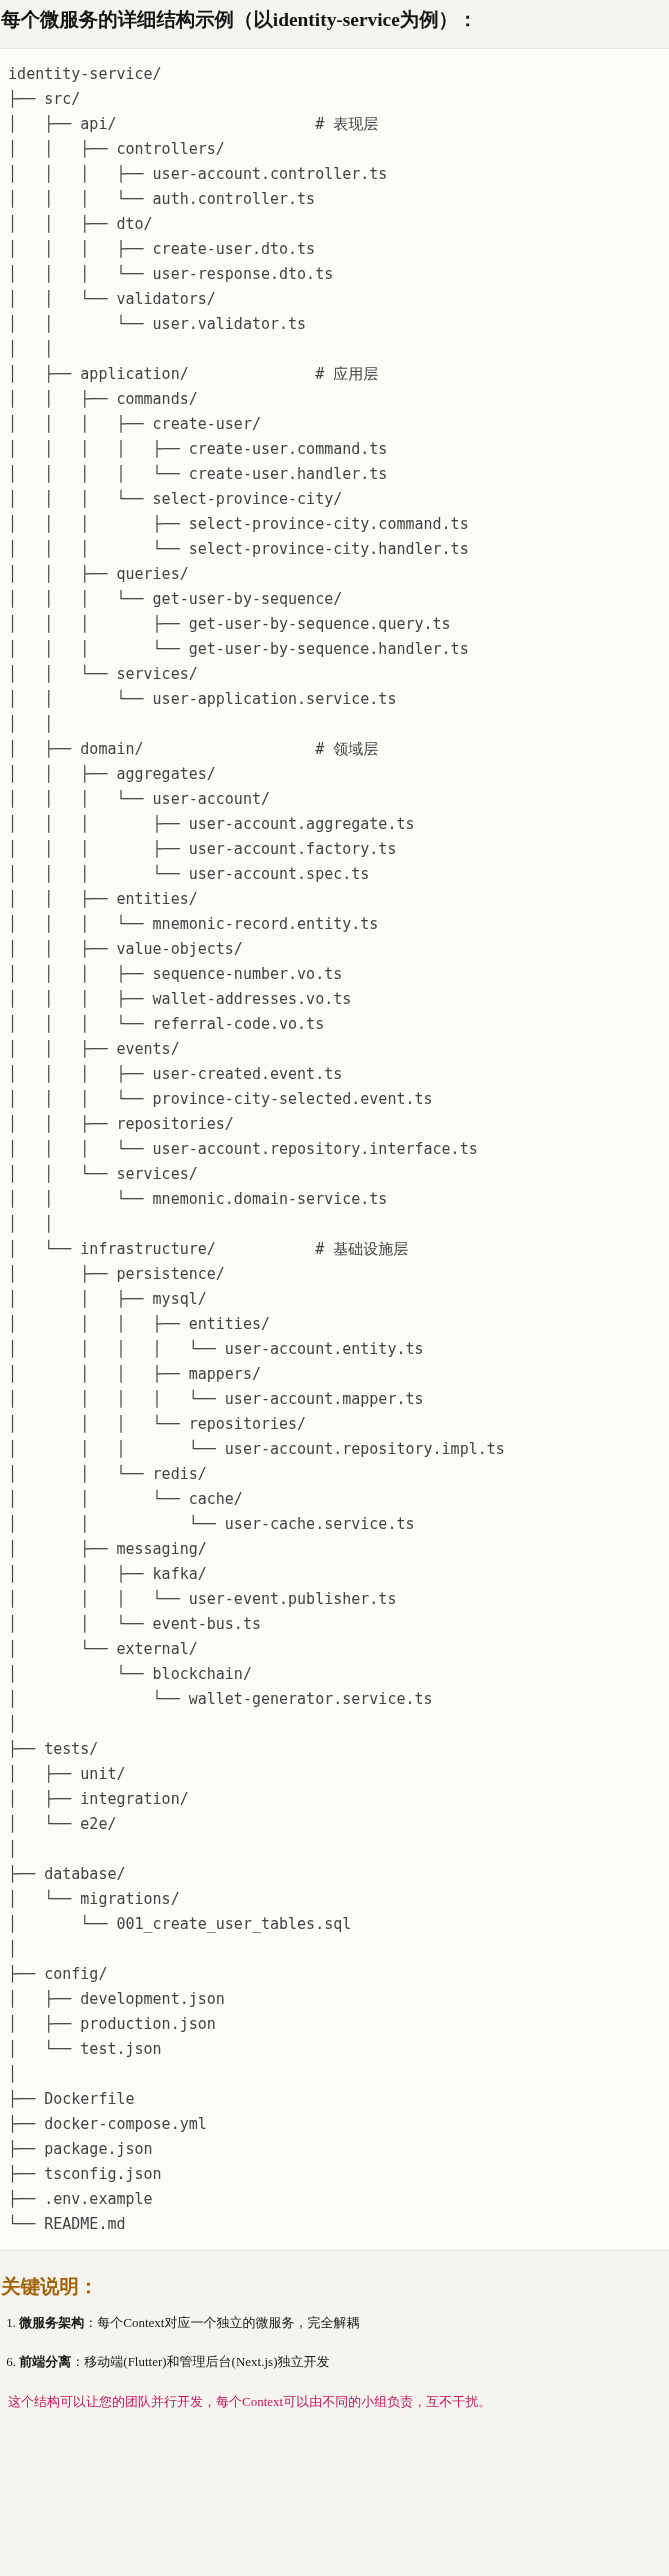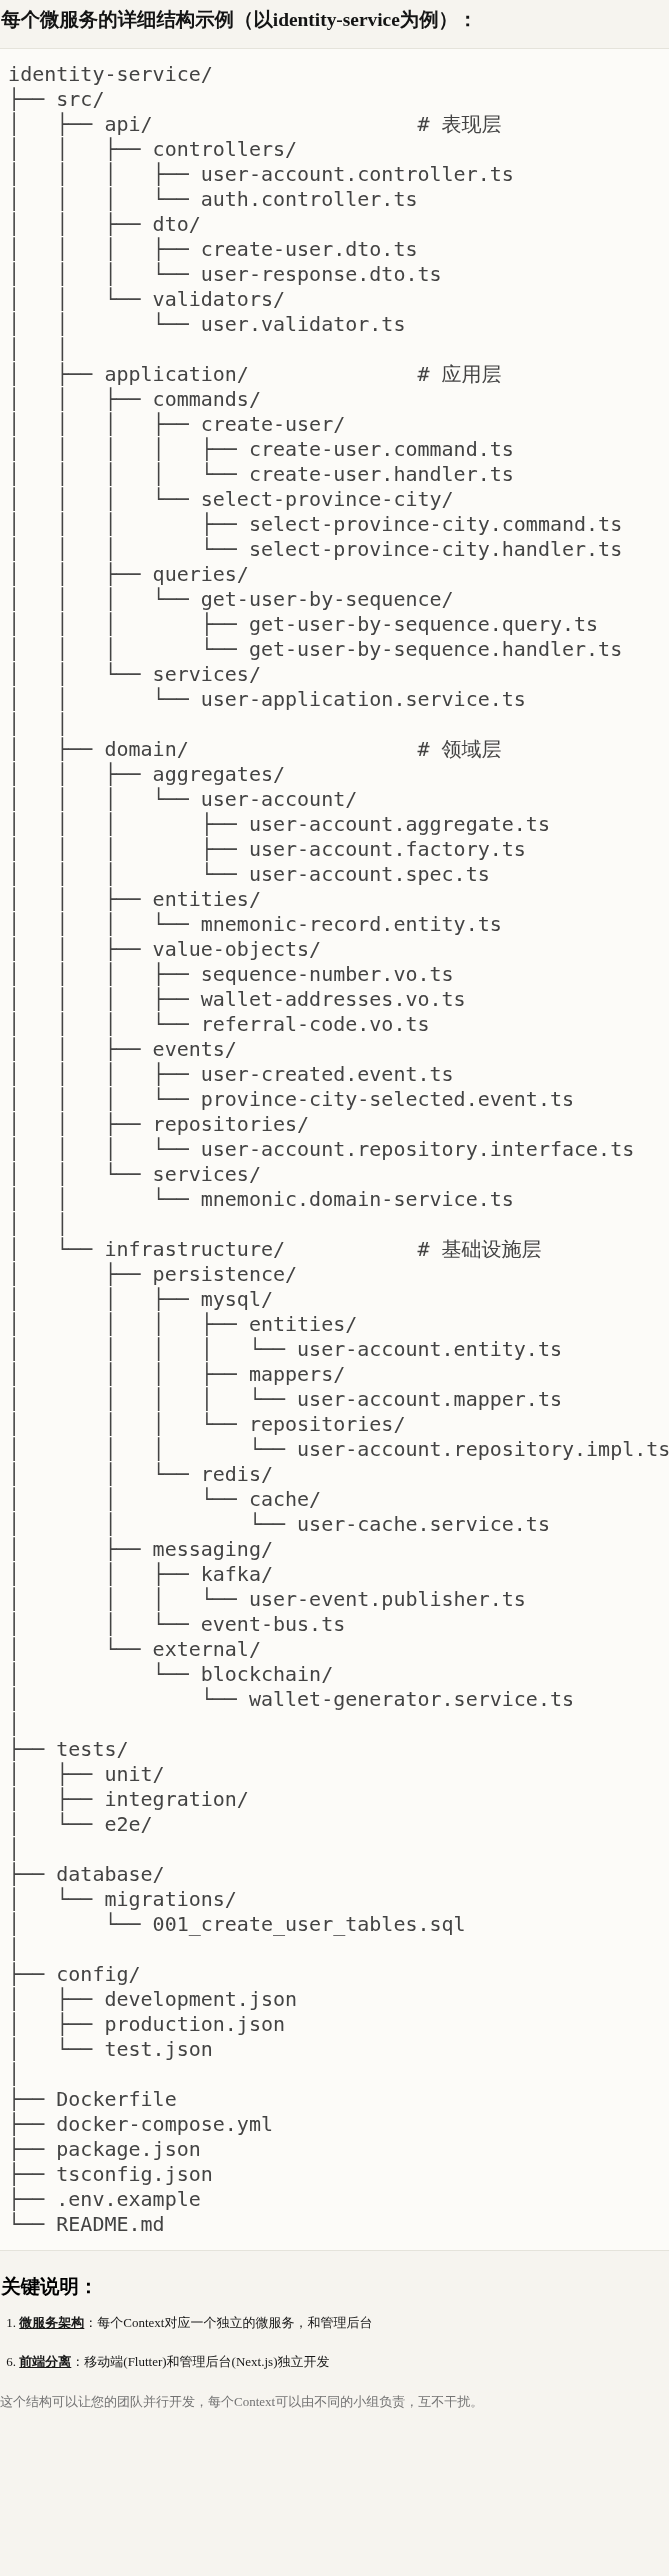--- a/index.html
+++ b/index.html
@@ -30,53 +30,53 @@
     background: #fcfbf8;
     border-top: 0.6px solid #e5e3db;
     border-bottom: 0.6px solid #e5e3db;
     padding: 13px 8.1px;
     box-sizing: border-box;
     width: 669px;
   }
   pre.tree {
     margin: 0;
     font-family: "DejaVu Sans Mono", "Liberation Mono", monospace;
-    font-size: 20px;
+    font-size: 15px;
     line-height: 25px;
     color: #434343;
     white-space: pre;
     tab-size: 4;
   }
   h2.notes-title {
     margin: 22.5px 0 12.5px 0;
     padding-left: 1.3px;
     font-size: 19.4px;
     line-height: 27.5px;
     font-weight: 700;
-    color: #000000;
+    color: #a16207;
   }
   ol.notes {
     list-style: none;
     margin: 0;
     padding: 0 0 0 6.3px;
   }
   ol.notes li {
     font-size: 13px;
     line-height: 20px;
     margin: 0 0 19.4px 0;
     color: #181818;
   }
   ol.notes li .num { font-weight: 400; }
-  ol.notes li b { font-weight: 700; text-decoration: underline; }
+  ol.notes li b { font-weight: 700; }
   p.closing {
-    margin: 19px 0 0 0;
+    margin: 19px 0 0 8px;
     padding: 0;
     font-size: 13px;
     line-height: 20px;
-    color: #737373;
+    color: #be185d;
   }
 </style>
 </head>
 <body>
 
 <div class="page">
 
   <h1 class="doc-title">每个微服务的详细结构示例（以identity-service为例）：</h1>
 
   <div class="code-block">
@@ -165,20 +165,20 @@
 ├── docker-compose.yml
 ├── package.json
 ├── tsconfig.json
 ├── .env.example
 └── README.md</pre>
   </div>
 
   <h2 class="notes-title">关键说明：</h2>
 
   <ol class="notes">
-    <li><span class="num">1. </span><b>微服务架构</b><span>：每个Context对应一个独立的微服务，和管理后台</span></li>
+    <li><span class="num">1. </span><b>微服务架构</b><span>：每个Context对应一个独立的微服务，完全解耦</span></li>
     <li><span class="num">6. </span><b>前端分离</b><span>：移动端(Flutter)和管理后台(Next.js)独立开发</span></li>
   </ol>
 
   <p class="closing">这个结构可以让您的团队并行开发，每个Context可以由不同的小组负责，互不干扰。</p>
 
 </div>
 
 
 </body></html>

